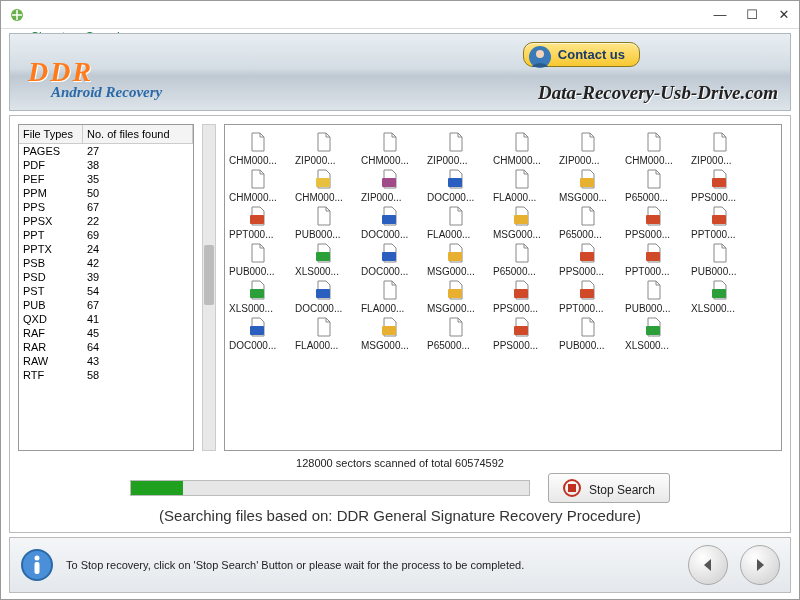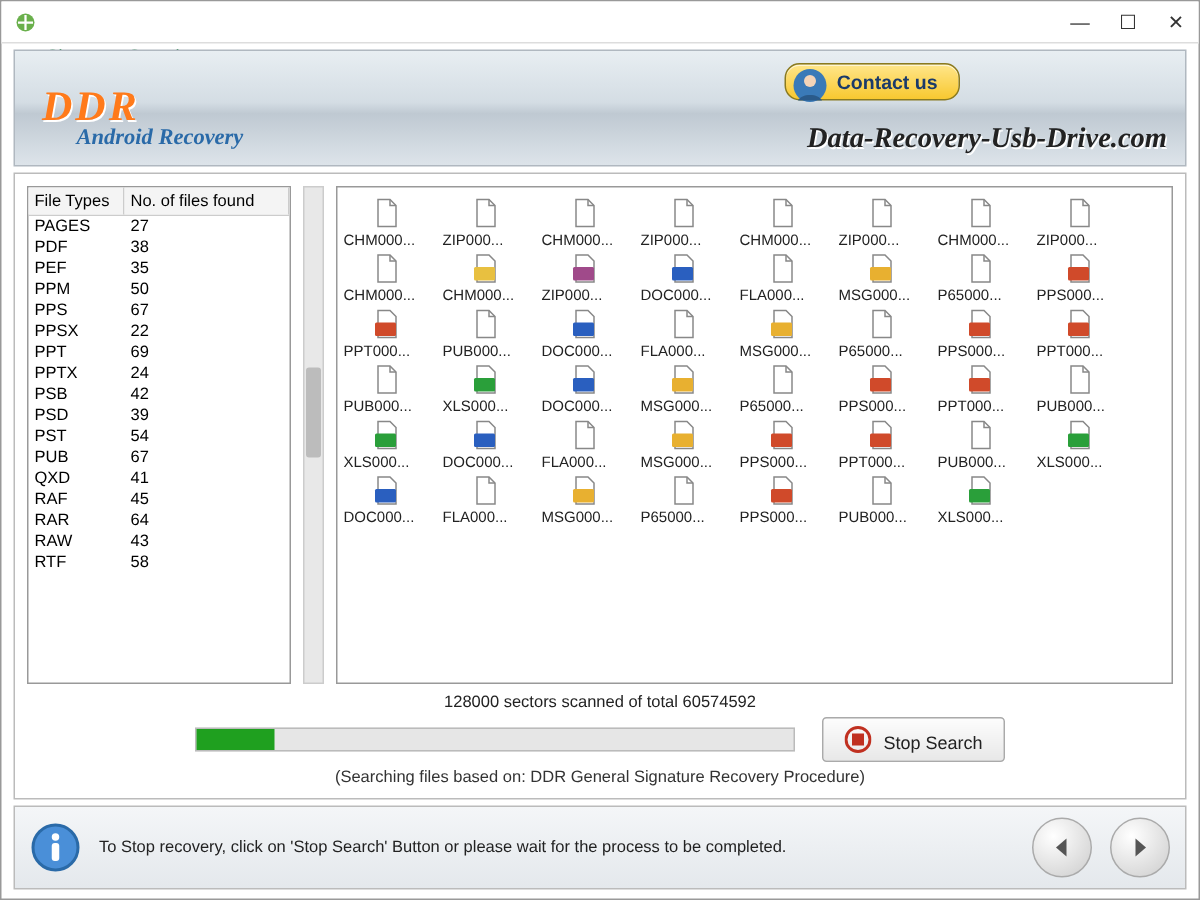--- a/index.html
+++ b/index.html
@@ -34,21 +34,21 @@
 .file-grid { display: flex; flex-wrap: wrap; gap: 2px 8px; }
 .file-item { width: 58px; display: flex; flex-direction: column; align-items: center; font-size: 10px; color: #222; }
 .file-icon { width: 22px; height: 22px; margin-bottom: 2px; }
 .file-label { width: 100%; text-align: left; white-space: nowrap; overflow: hidden; text-overflow: ellipsis; }
 .progress-area { margin-top: 6px; text-align: center; font-size: 11px; color: #222; }
 .progress-row { display: flex; align-items: center; justify-content: center; gap: 18px; margin-top: 4px; }
 .progress-bar { width: 400px; height: 16px; background: #e6e6e6; border: 1px solid #bbb; position: relative; }
 .progress-fill { position: absolute; left: 0; top: 0; bottom: 0; width: 13%; background: #1fa01f; }
 .stop-btn { display: flex; align-items: flex-end; gap: 8px; border: 1px solid #aaa; border-radius: 3px; background: linear-gradient(180deg,#fdfdfd,#e8e8e8); padding: 5px 14px; font-size: 12px; cursor: pointer; }
 .stop-icon { width: 18px; height: 18px; }
-.search-note { margin-top: 4px; font-size: 11px; color: #333; text-align: center; }
+.search-note { margin-top: 4px; font-size: 15px; color: #333; text-align: center; }
 .footer { height: 56px; margin: 0 8px 6px 8px; border: 1px solid #bbb; background: linear-gradient(180deg,#f4f6f8,#e4e8ec); display: flex; align-items: center; padding: 0 10px; gap: 12px; }
 .info-icon { width: 34px; height: 34px; }
 .footer-text { flex: 1; font-size: 11px; color: #222; }
 .nav-btn { width: 40px; height: 40px; border-radius: 50%; background: radial-gradient(circle at 35% 30%, #fff, #ccc); border: 1px solid #aaa; display: flex; align-items: center; justify-content: center; cursor: pointer; }
 
 </style>
 </head>
 <body>
 
 <div class="window">

